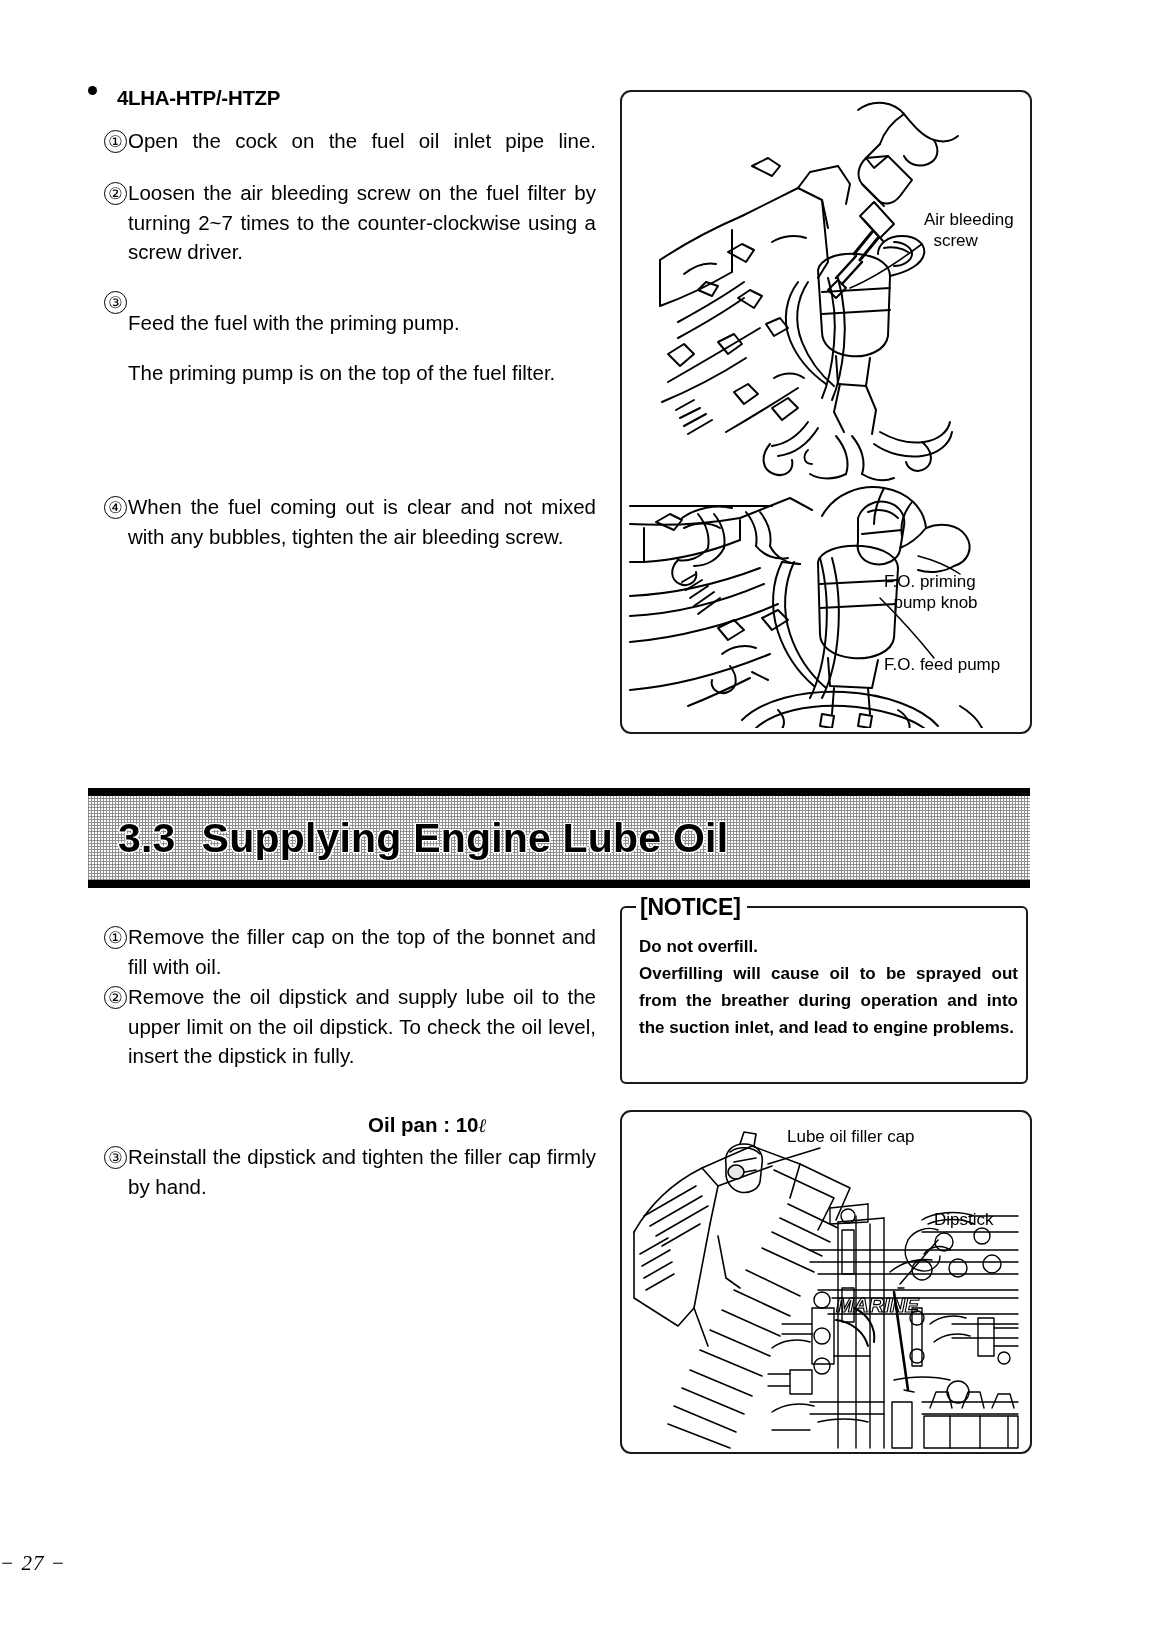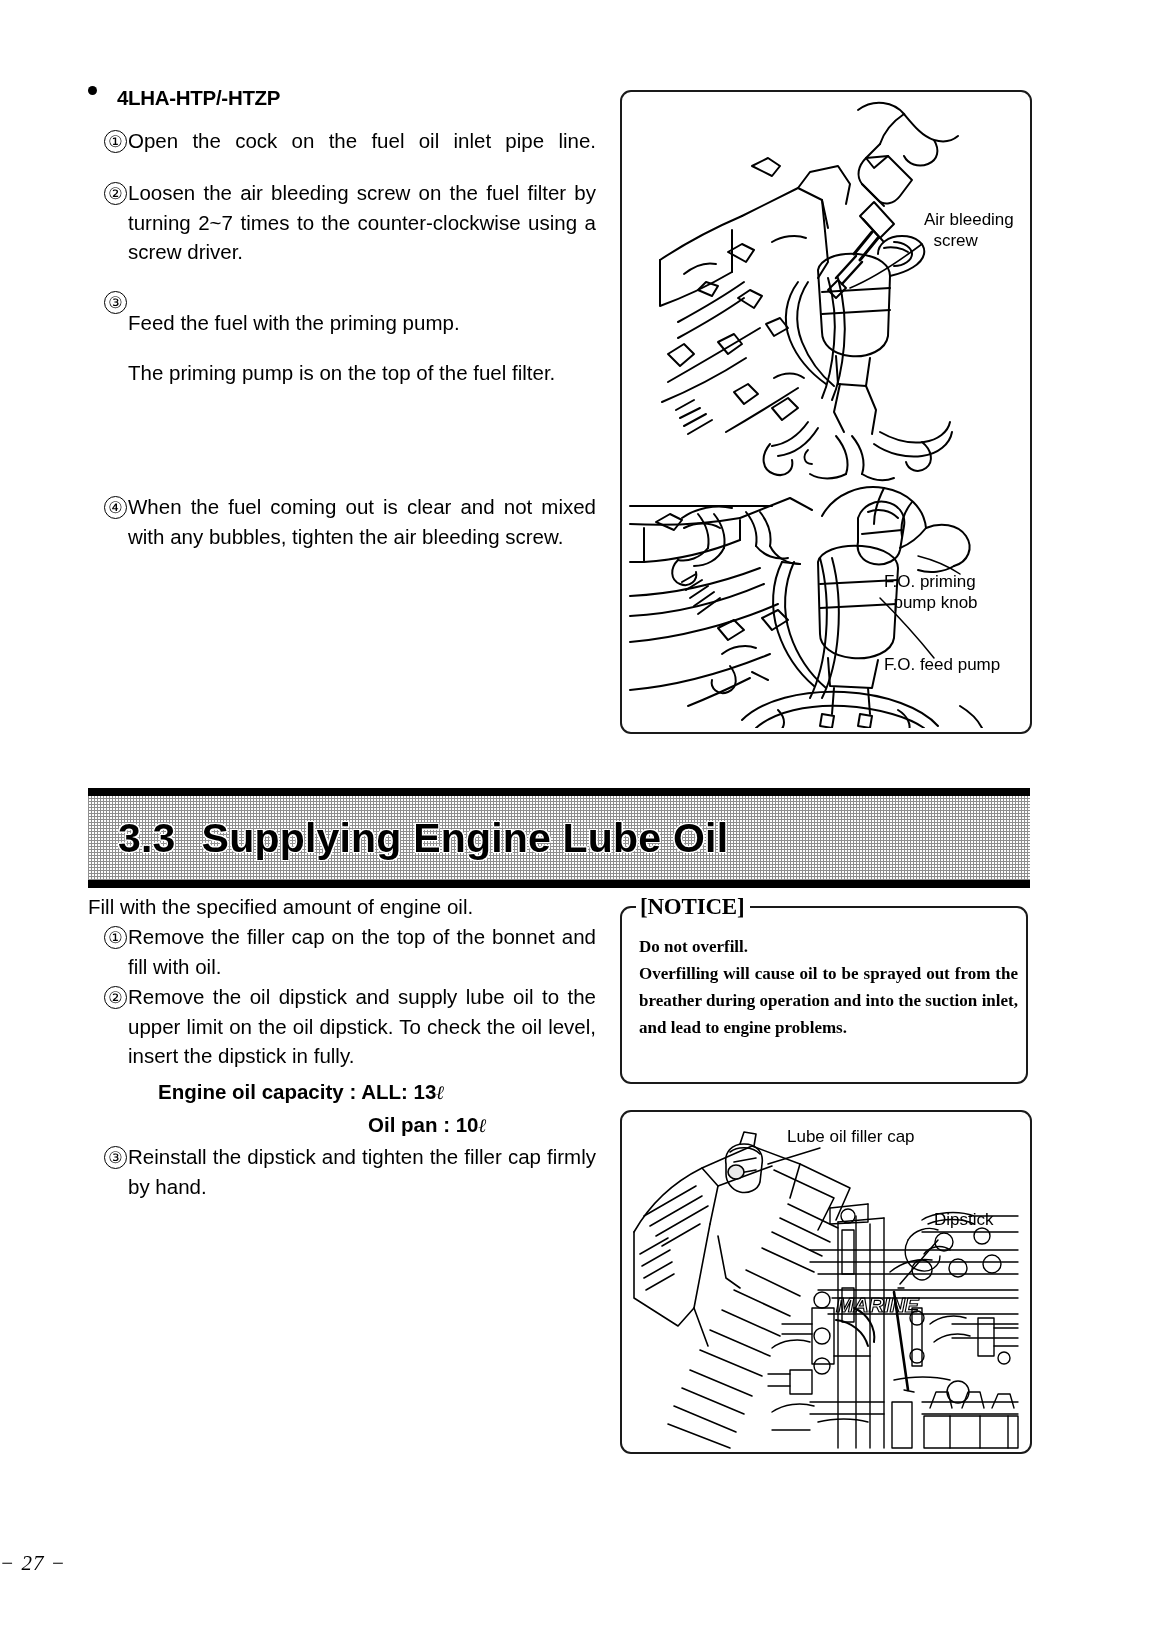--- a/index.html
+++ b/index.html
@@ -179,22 +179,21 @@
 
   
   .notice-box {
     position: absolute;
     left: 620px;
     top: 906px;
     width: 408px;
     height: 178px;
     box-sizing: border-box;
     border: 2.2px solid #1a1a1a;
-    border-radius: 11px;
-    font-family: Liberation Serif, serif;
+    border-radius: 6px;
   }
   .notice-legend {
     position: absolute;
     left: 14px;
     top: -15px;
     background: #fff;
     padding: 0 6px 0 4px;
     font-size: 23px;
     font-weight: bold;
     line-height: 28px;
@@ -428,35 +427,31 @@
   <div class="banner">
     <div class="rule-top"></div>
     <div class="mesh"></div>
     <div class="rule-bottom"></div>
     <div class="title">
       <span>3.3</span>
       <span>Supplying Engine Lube Oil</span>
     </div>
   </div>
 
-  <div class="intro-line">Fill with the specified amount of engine oil.</div>
 
   <div class="step" style="left:104px; top:922px; width:492px;">
     <span class="num">①</span>
     <span class="body just">Remove the filler cap on the top of the bonnet and fill with oil.</span>
   </div>
 
   <div class="step" style="left:104px; top:982px; width:492px;">
     <span class="num">②</span>
     <span class="body just">Remove the oil dipstick and supply lube oil to the upper limit on the oil dipstick. To check the oil level, insert the dipstick in fully.</span>
   </div>
 
-  <div class="capacity" style="left:158px; top:1077px;">
-    <span>Engine oil capacity : ALL: 13</span><span class="litre">ℓ</span>
-  </div>
 
   <div class="capacity" style="left:368px; top:1110px;">
     <span>Oil pan : 10</span><span class="litre">ℓ</span>
   </div>
 
   <div class="step" style="left:104px; top:1142px; width:492px;">
     <span class="num">③</span>
     <span class="body just">Reinstall the dipstick and tighten the filler cap firmly by hand.</span>
   </div>
 

